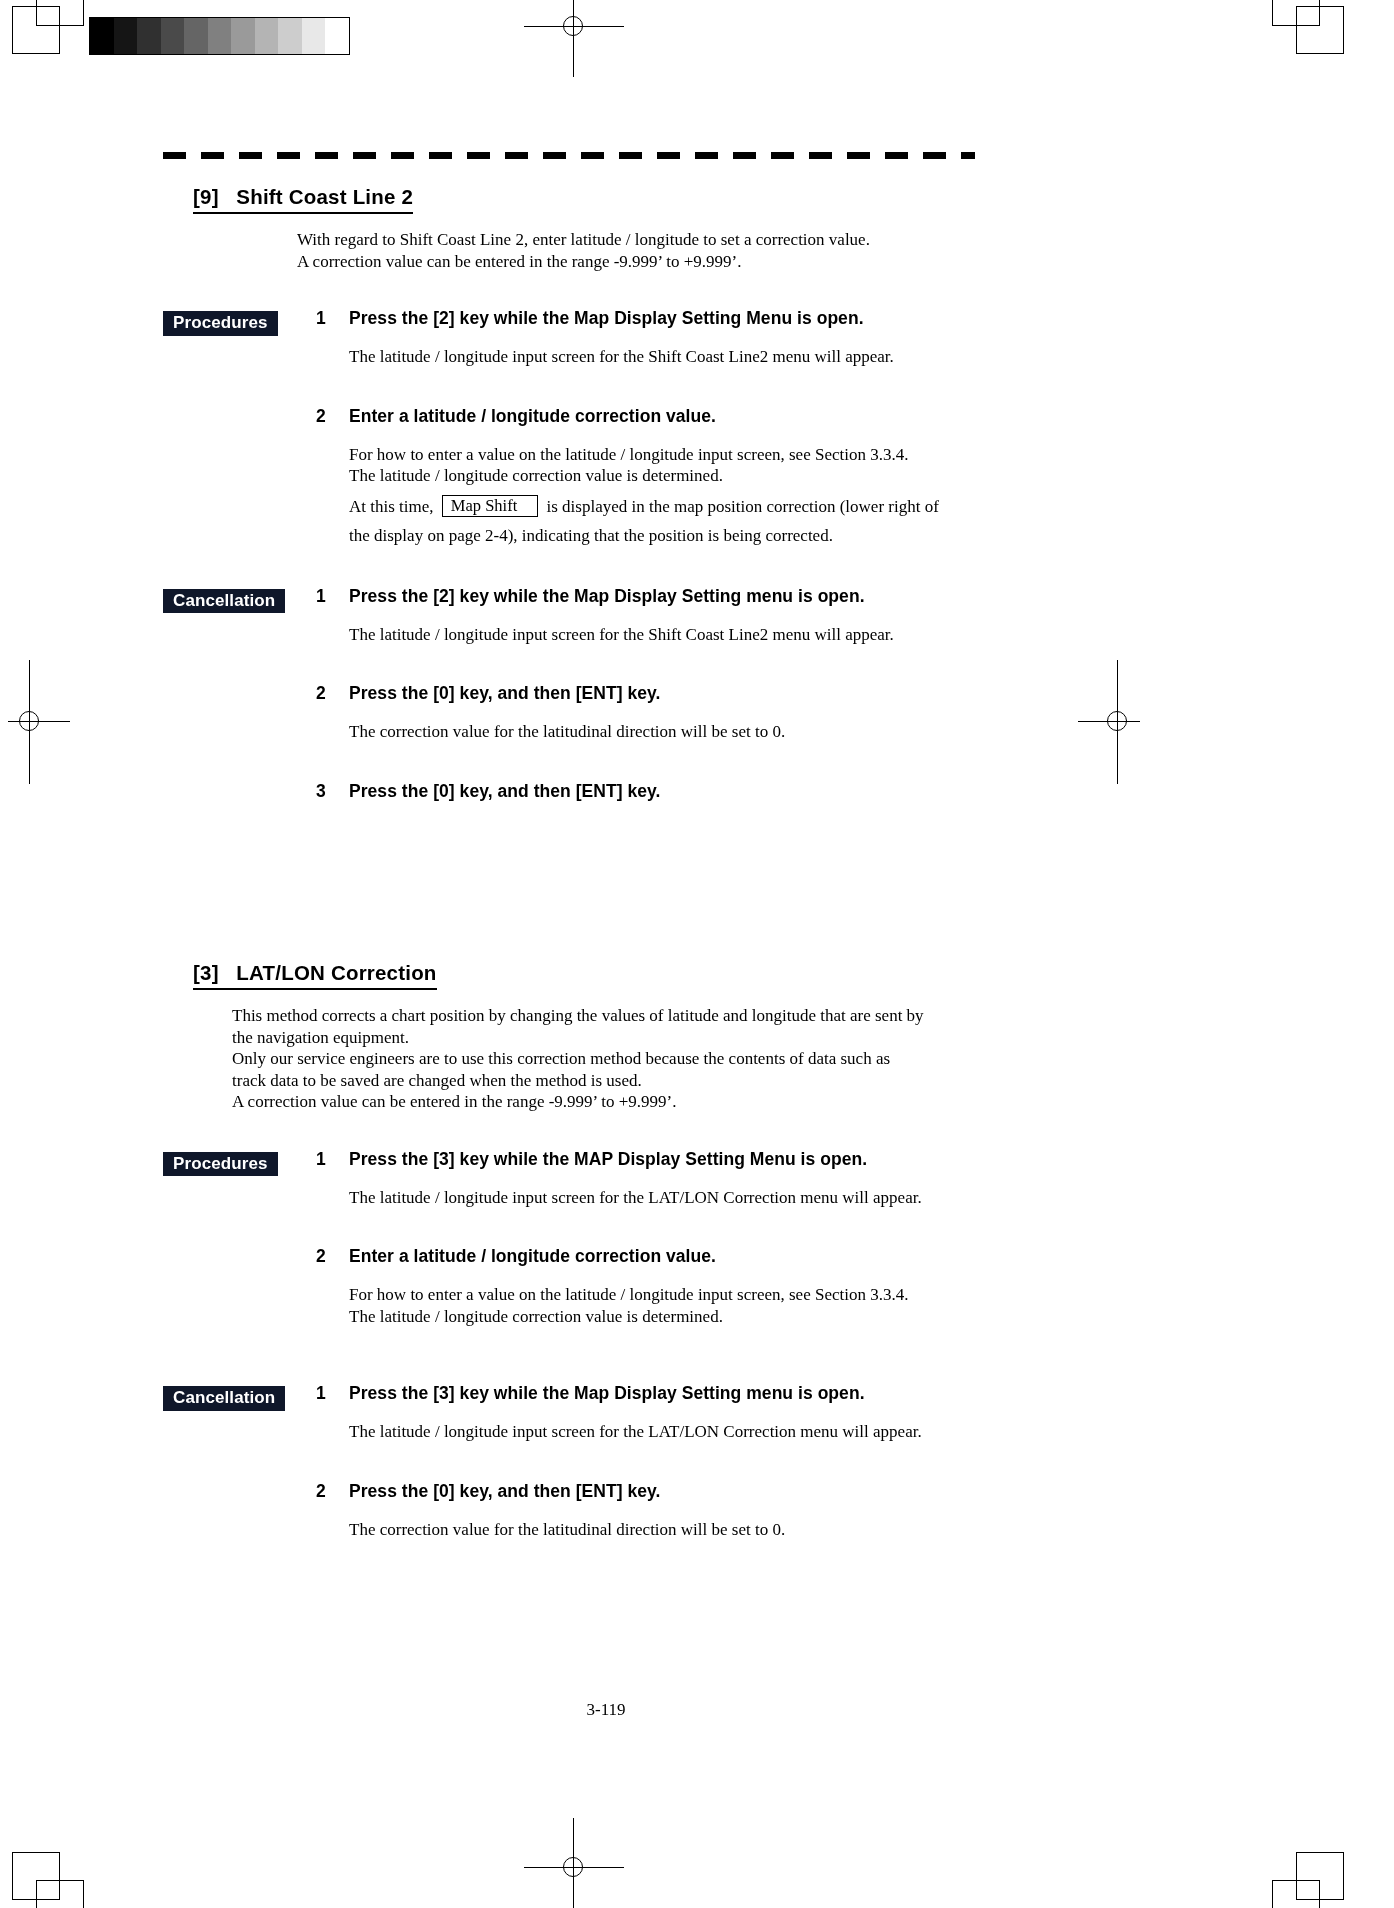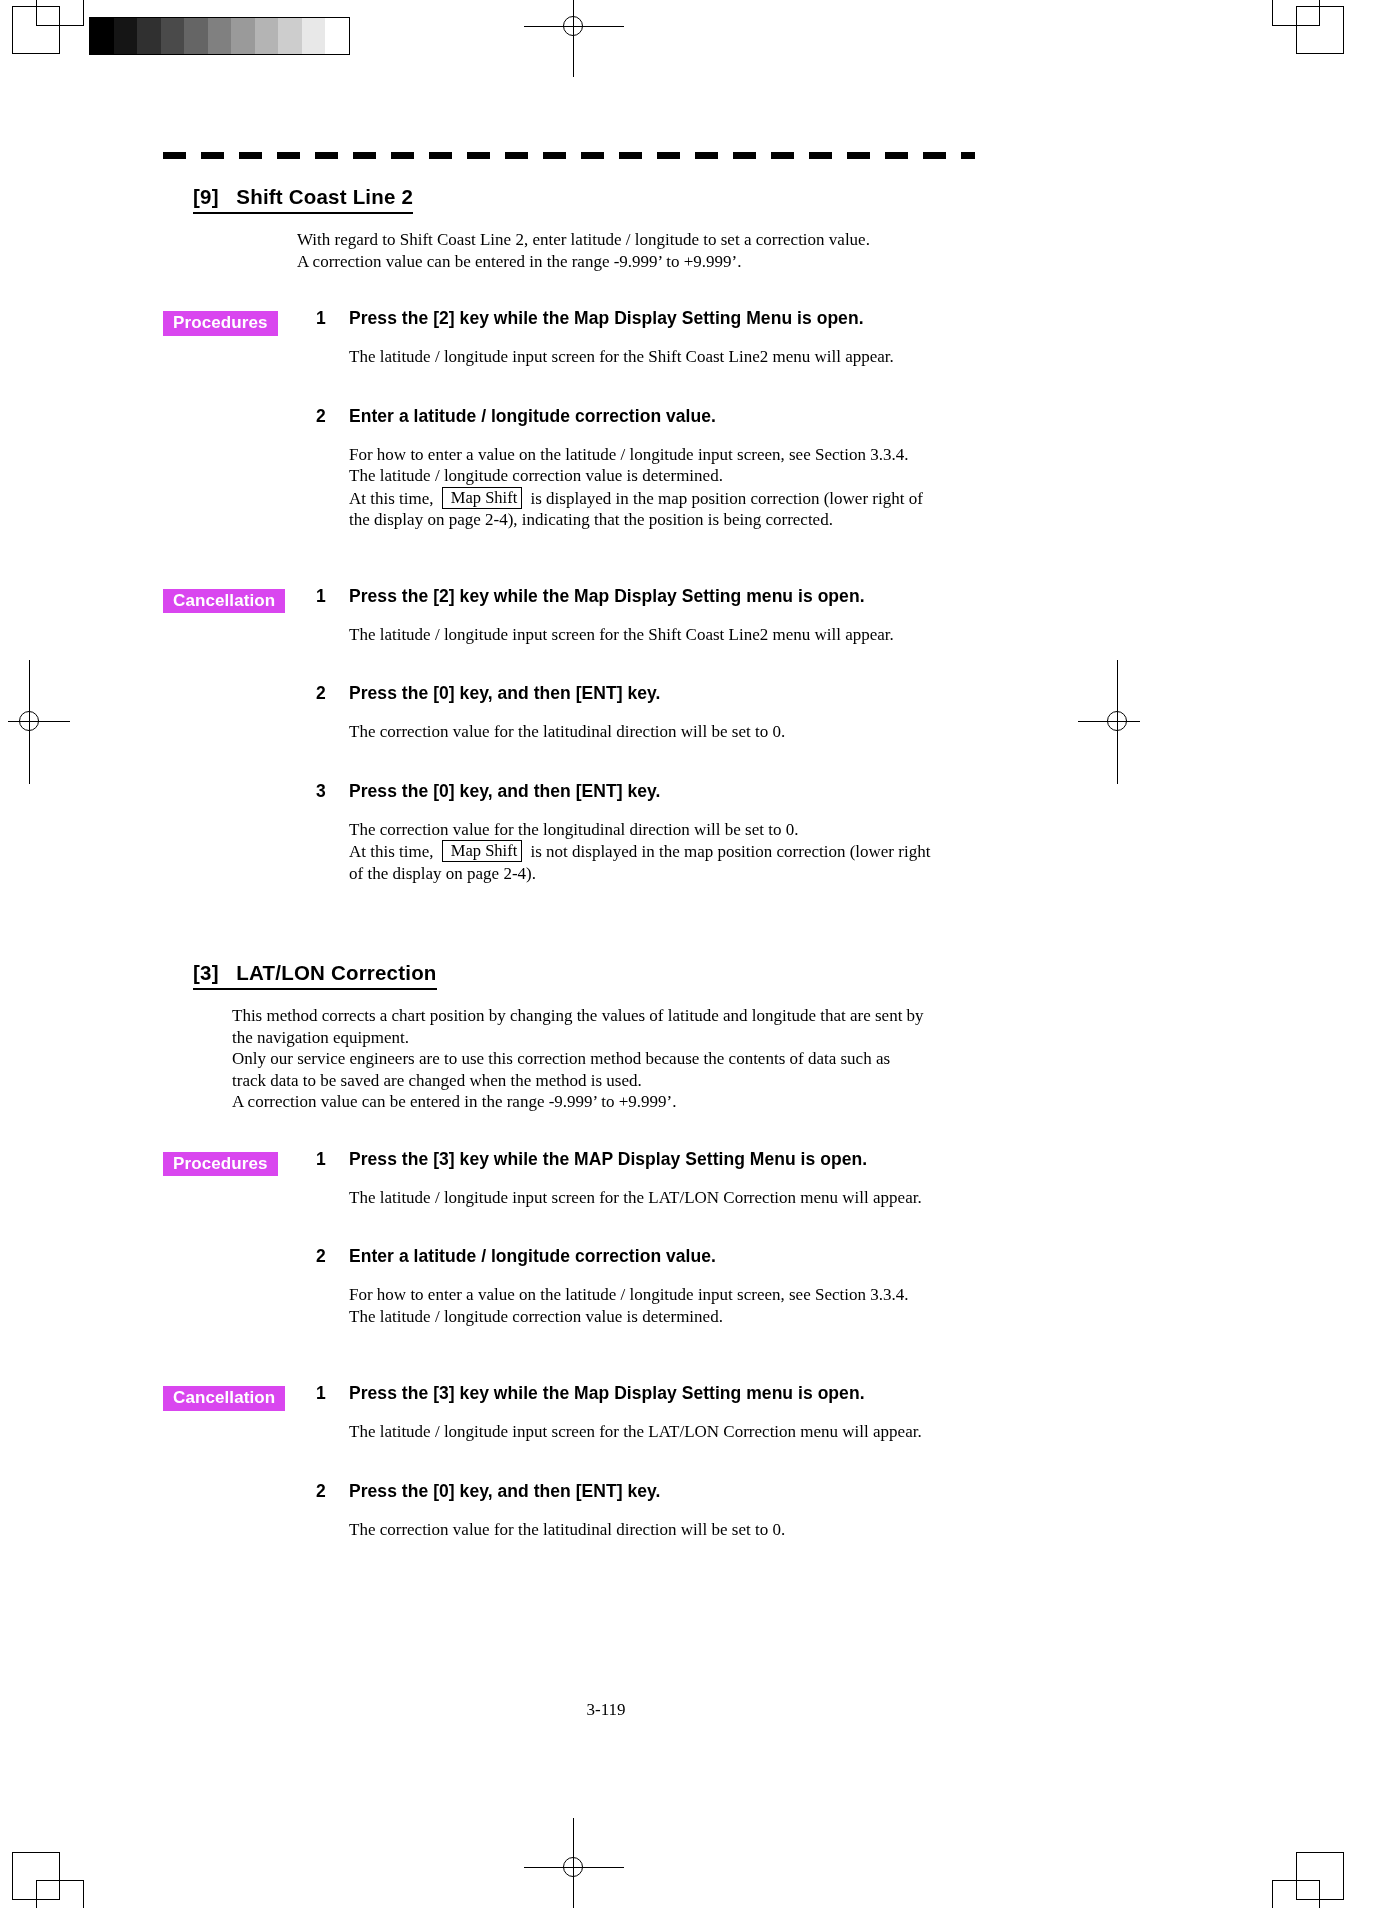--- a/index.html
+++ b/index.html
@@ -116,21 +116,21 @@
   .intro {
     position: absolute;
     font-family: "Liberation Serif", serif;
     font-size: 17px;
     line-height: 21.5px;
     white-space: pre-line;
   }
 
   .badge {
     position: absolute;
-    background: #d946ef;
+    background: #0f172a;
     color: #fff;
     font-family: "Liberation Sans", sans-serif;
     font-weight: bold;
     font-size: 17px;
     padding: 3px 10px 4px 10px;
     letter-spacing: 0.1px;
     line-height: 1.05;
   }
 
   .step-num {
@@ -151,22 +151,22 @@
     position: absolute;
     font-family: "Liberation Serif", serif;
     font-size: 17px;
     line-height: 21.5px;
     white-space: pre-line;
   }
 
   .kbox {
     display: inline-block;
     border: 1.4px solid #000;
-    padding: 0px 4px 1px 8px;
-    margin: 0 4px;
+    padding: 0px 20px 1px 8px;
+    margin: 8px 4px;
     font-family: "Liberation Serif", serif;
     font-size: 16.5px;
     line-height: 19px;
     vertical-align: 1px;
   }
 
   .folio {
     position: absolute;
     width: 1212px;
     text-align: center;
@@ -239,23 +239,20 @@
 the display on page 2-4), indicating that the position is being corrected.</div>
     <div class="badge" style="left: 163px; top: 588.5px;">Cancellation</div>
     <div class="step-num" style="left: 316px; top: 585.5px;">1</div>
     <div class="step-title" style="left: 349px; top: 585.5px;">Press the [2] key while the Map Display Setting menu is open.</div>
     <div class="step-body" style="left: 349px; top: 623.5px;">The latitude / longitude input screen for the Shift Coast Line2 menu will appear.</div>
     <div class="step-num" style="left: 316px; top: 683px;">2</div>
     <div class="step-title" style="left: 349px; top: 683px;">Press the [0] key, and then [ENT] key.</div>
     <div class="step-body" style="left: 349px; top: 721px;">The correction value for the latitudinal direction will be set to 0.</div>
     <div class="step-num" style="left: 316px; top: 780.5px;">3</div>
     <div class="step-title" style="left: 349px; top: 780.5px;">Press the [0] key, and then [ENT] key.</div>
-    <div class="step-body" style="left: 349px; top: 818.5px;">The correction value for the longitudinal direction will be set to 0.
-At this time, <span class="kbox">Map Shift</span> is not displayed in the map position correction (lower right
-of the display on page 2-4).</div>
     <div class="sec-head" style="left: 193px; top: 961px; text-align: center;">[3]   LAT/LON Correction</div>
     <div class="intro" style="left: 232px; top: 1005px;">This method corrects a chart position by changing the values of latitude and longitude that are sent by
 the navigation equipment.
 Only our service engineers are to use this correction method because the contents of data such as
 track data to be saved are changed when the method is used.
 A correction value can be entered in the range -9.999’ to +9.999’.</div>
     <div class="badge" style="left: 163px; top: 1151.5px;">Procedures</div>
     <div class="step-num" style="left: 316px; top: 1148.5px;">1</div>
     <div class="step-title" style="left: 349px; top: 1148.5px;">Press the [3] key while the MAP Display Setting Menu is open.</div>
     <div class="step-body" style="left: 349px; top: 1186.5px;">The latitude / longitude input screen for the LAT/LON Correction menu will appear.</div>

